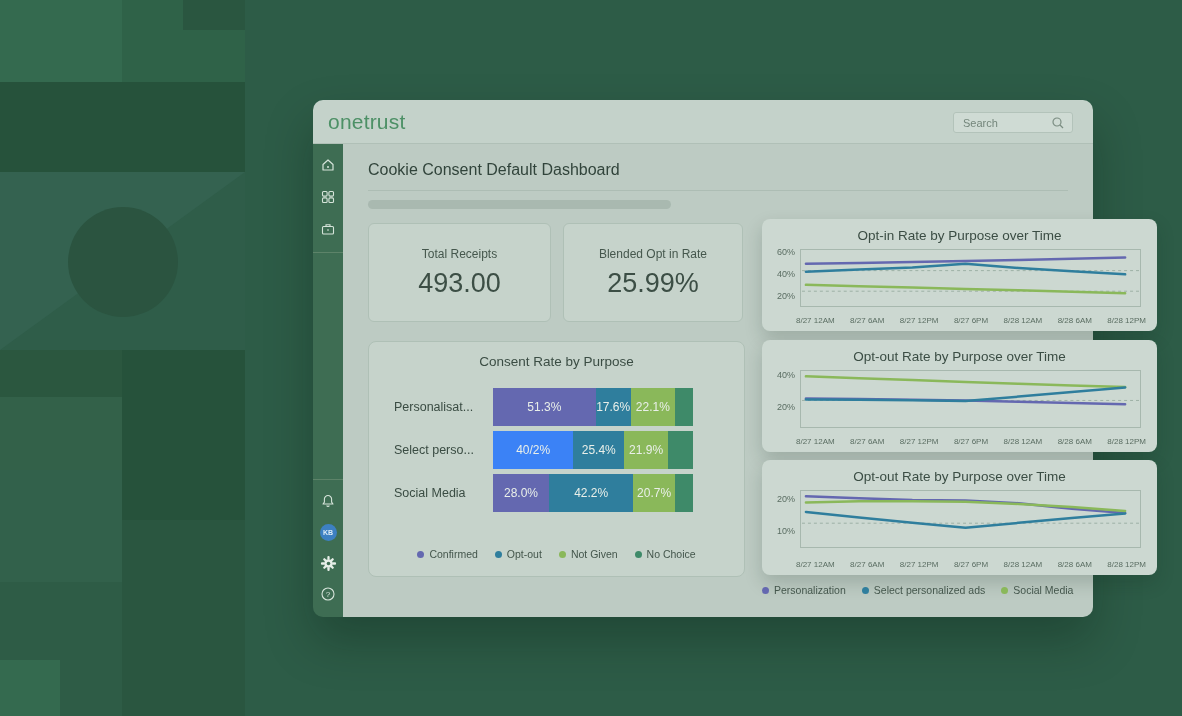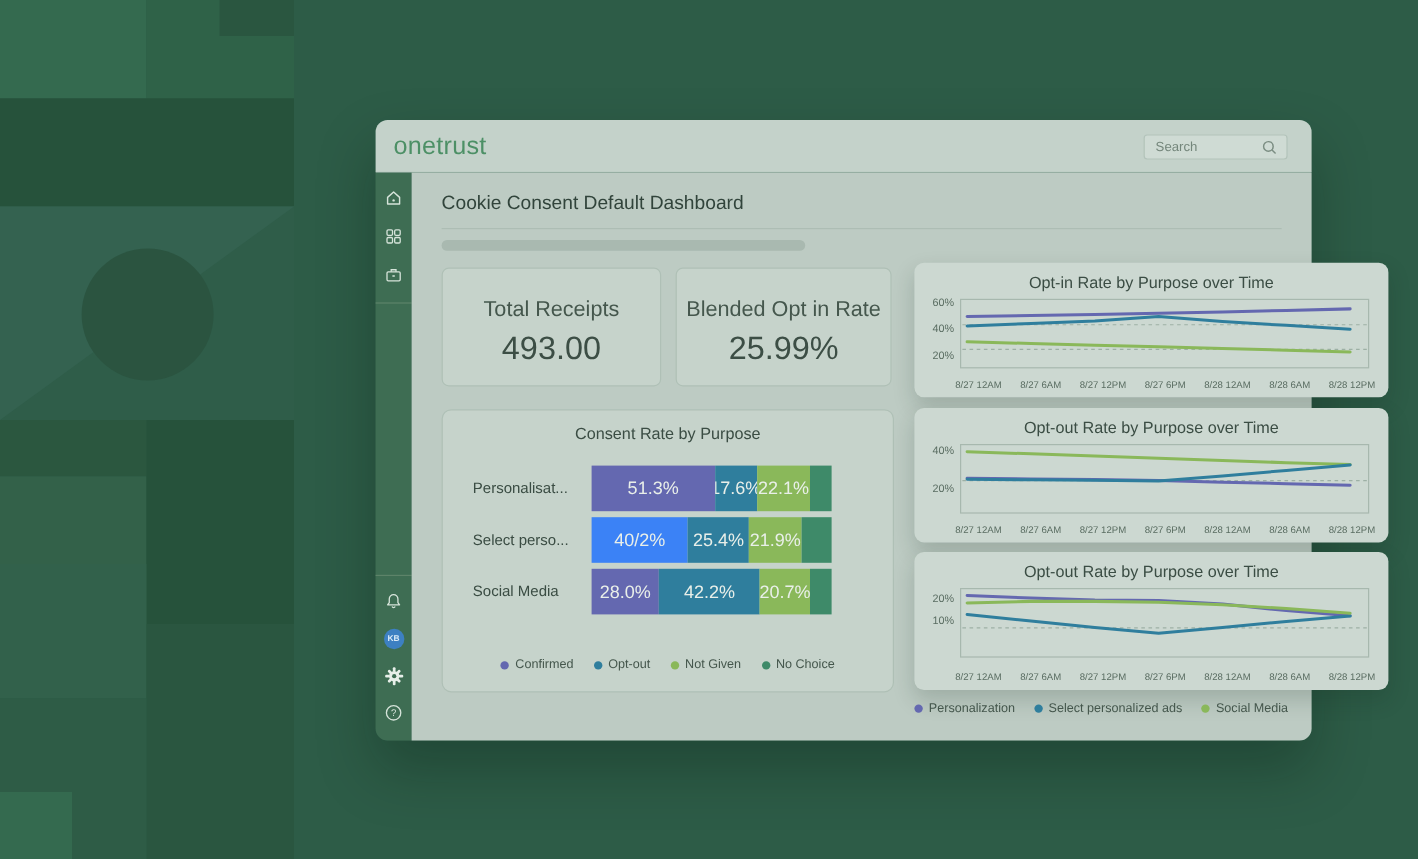--- a/index.html
+++ b/index.html
@@ -33,32 +33,32 @@
             font-size:7px; font-weight:bold; display:flex; align-items:center; justify-content:center; }
 
   .content { position:absolute; left:30px; top:44px; width:750px; height:473px; background:#bdcbc3;
              border-radius:0 0 10px 0; }
   .page-title { position:absolute; left:25px; top:17px; font-size:16px; font-weight:500; color:#31443b; }
   .title-divider { position:absolute; left:25px; top:46px; width:700px; height:1px; background:#adbdb4; }
   .skeleton-pill { position:absolute; left:25px; top:56px; width:303px; height:9px; border-radius:5px; background:#a9b9b0; }
 
   .kpi-card { position:absolute; width:183px; height:99px; background:#c6d3cb; border:1px solid #afc0b6;
               border-radius:6px; text-align:center; }
-  .kpi-label { margin-top:23px; font-size:18px; color:#45574d; }
+  .kpi-label { margin-top:23px; font-size:12px; color:#45574d; }
   .kpi-value { margin-top:7px; font-size:27px; color:#3c4e45; }
 
   .consent-card { position:absolute; left:25px; top:197px; width:377px; height:236px; background:#c6d3cb;
                   border:1px solid #afc0b6; border-radius:8px; }
   .card-title { position:absolute; left:0; right:0; top:12px; text-align:center; font-size:13.5px; color:#3b4d44; }
   .bar-rows { position:absolute; left:0; top:46px; right:16px; }
   .bar-row { display:flex; align-items:center; height:38px; margin-bottom:5px; }
   .bar-row-label { width:124px; padding-left:25px; font-size:12.5px; color:#3a4c43; }
   .bar-track { width:200px; height:38px; display:flex; }
   .bar-seg { height:100%; display:flex; align-items:center; justify-content:center; overflow:hidden; }
-  .bar-seg span { font-size:15px; color:#e9efe9; white-space:nowrap; }
+  .bar-seg span { font-size:12px; color:#e9efe9; white-space:nowrap; }
   .chart-legend { position:absolute; left:0; right:0; bottom:16px; display:flex; justify-content:center; gap:17px; }
   .legend-item { display:flex; align-items:center; gap:5px; cursor:pointer; }
   .legend-dot { width:7px; height:7px; border-radius:50%; }
   .legend-label { font-size:10.5px; color:#44564c; }
 
   .line-card { position:absolute; left:419px; width:395px; background:#ccd8d1; border-radius:8px;
                box-shadow:0 8px 18px rgba(15,40,28,.18); }
   .line-card .card-title { top:9px; font-size:13.5px; }
   .plot { position:absolute; left:38px; top:30px; width:341px; height:58px; border:1px solid #a7b8ae; }
   .plot svg { position:absolute; left:0; top:0; width:100%; height:100%; overflow:visible; }
@@ -311,21 +311,21 @@
       <div class="card-title">Opt-out Rate by Purpose over Time</div>
       <div class="plot">
           <svg viewBox="0 0 341 58" preserveAspectRatio="none">
             <line x1="1" x2="340" y1="33.349999999999994" y2="33.349999999999994" stroke="#9db0a5" stroke-width="1" stroke-dasharray="3,3"></line>
             <polyline points="5,5.4375 58.5,7.612500000000005 112,9.425000000000004 165.5,9.787499999999998 219,12.6875 272.5,18.487500000000004 326,22.837500000000002" fill="none" stroke="#6468b0" stroke-width="2.6" stroke-linecap="round" stroke-linejoin="round"></polyline>
             <polyline points="5,21.75 58.5,27.549999999999997 112,32.9875 165.5,38.0625 219,32.9875 272.5,27.912499999999998 326,23.199999999999996" fill="none" stroke="#2f7e9d" stroke-width="2.6" stroke-linecap="round" stroke-linejoin="round"></polyline>
             <polyline points="5,11.962500000000002 58.5,10.512499999999996 112,10.512499999999996 165.5,11.237500000000004 219,13.412499999999998 272.5,16.675000000000004 326,20.662499999999998" fill="none" stroke="#8ab85a" stroke-width="2.6" stroke-linecap="round" stroke-linejoin="round"></polyline>
           </svg>
         </div>
       <div class="yticks">
-          <div class="ytick" style="top: 52px;">10%</div>
+          <div class="ytick" style="top: 66px;">10%</div>
           <div class="ytick" style="top: 33.5625px;">20%</div>
         </div>
       <div class="xlabels">
           <span>8/27 12AM</span>
           <span>8/27 6AM</span>
           <span>8/27 12PM</span>
           <span>8/27 6PM</span>
           <span>8/28 12AM</span>
           <span>8/28 6AM</span>
           <span>8/28 12PM</span>

